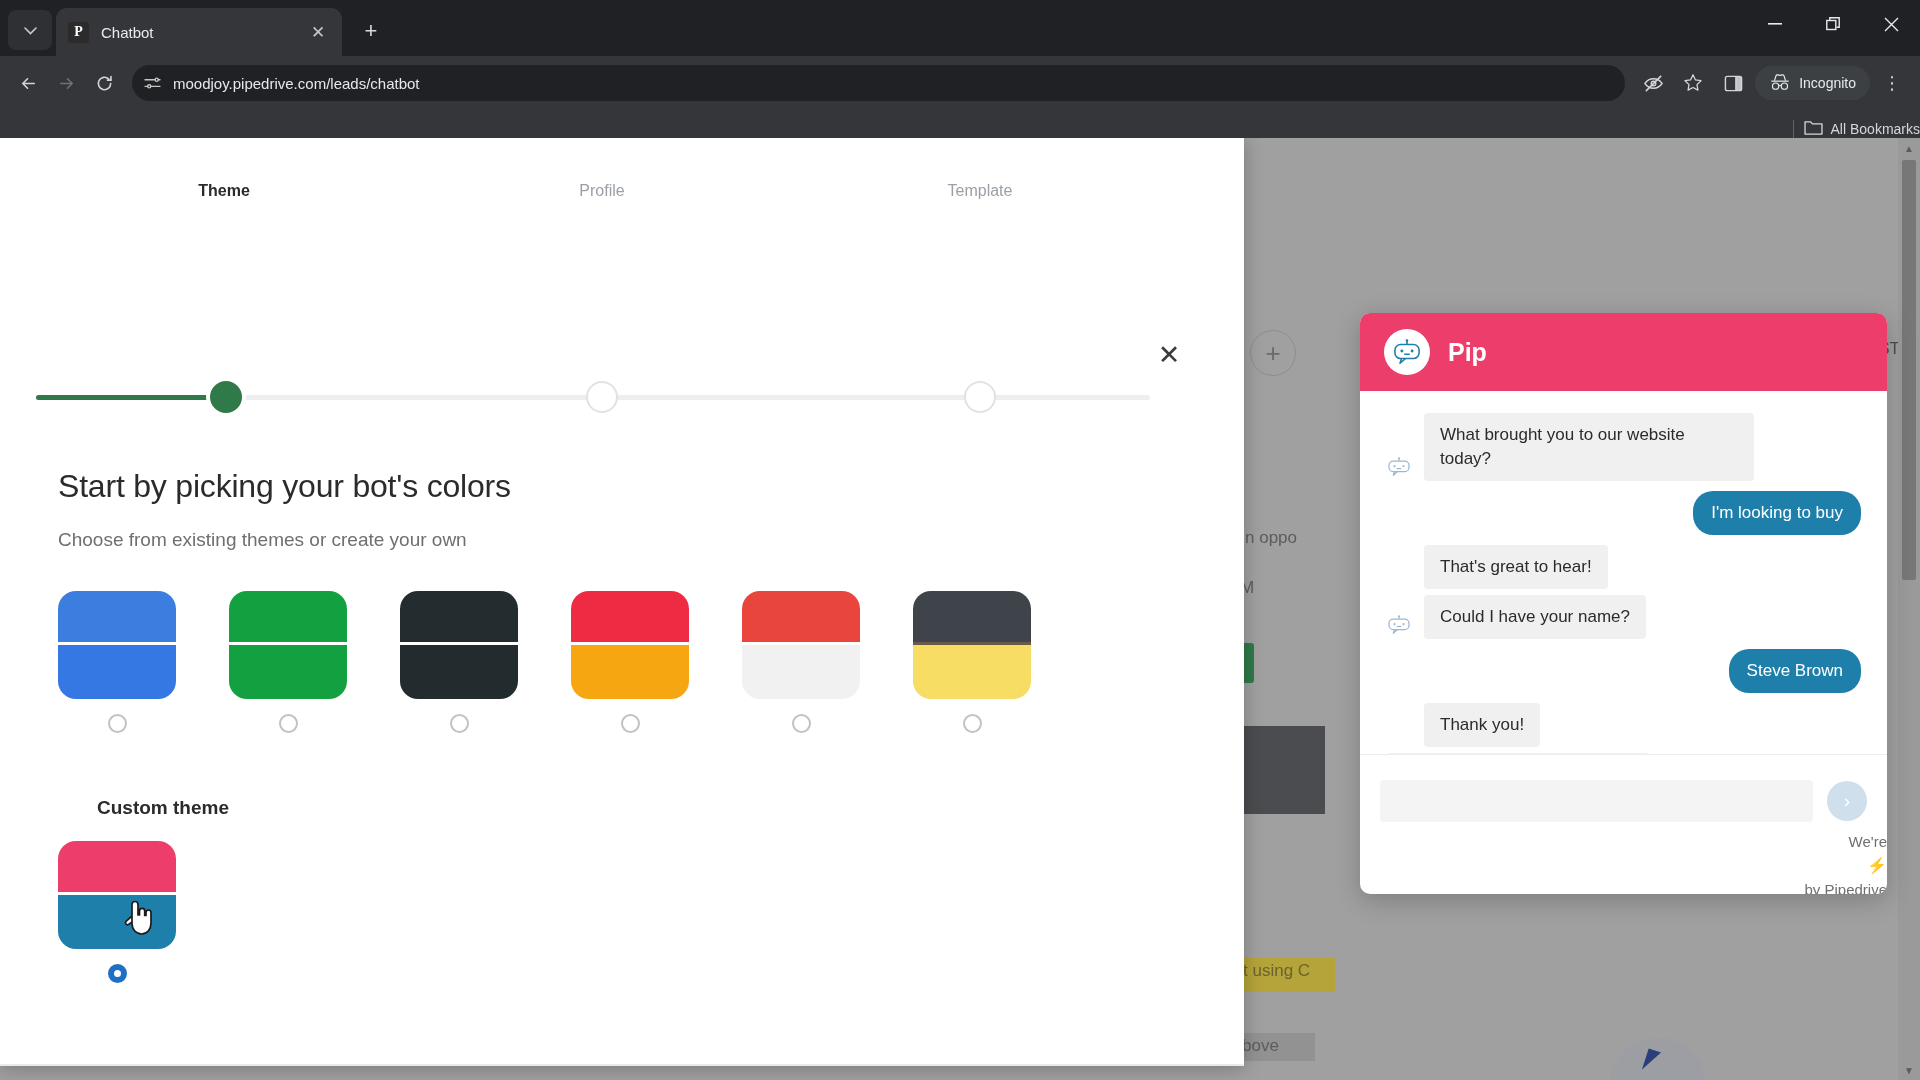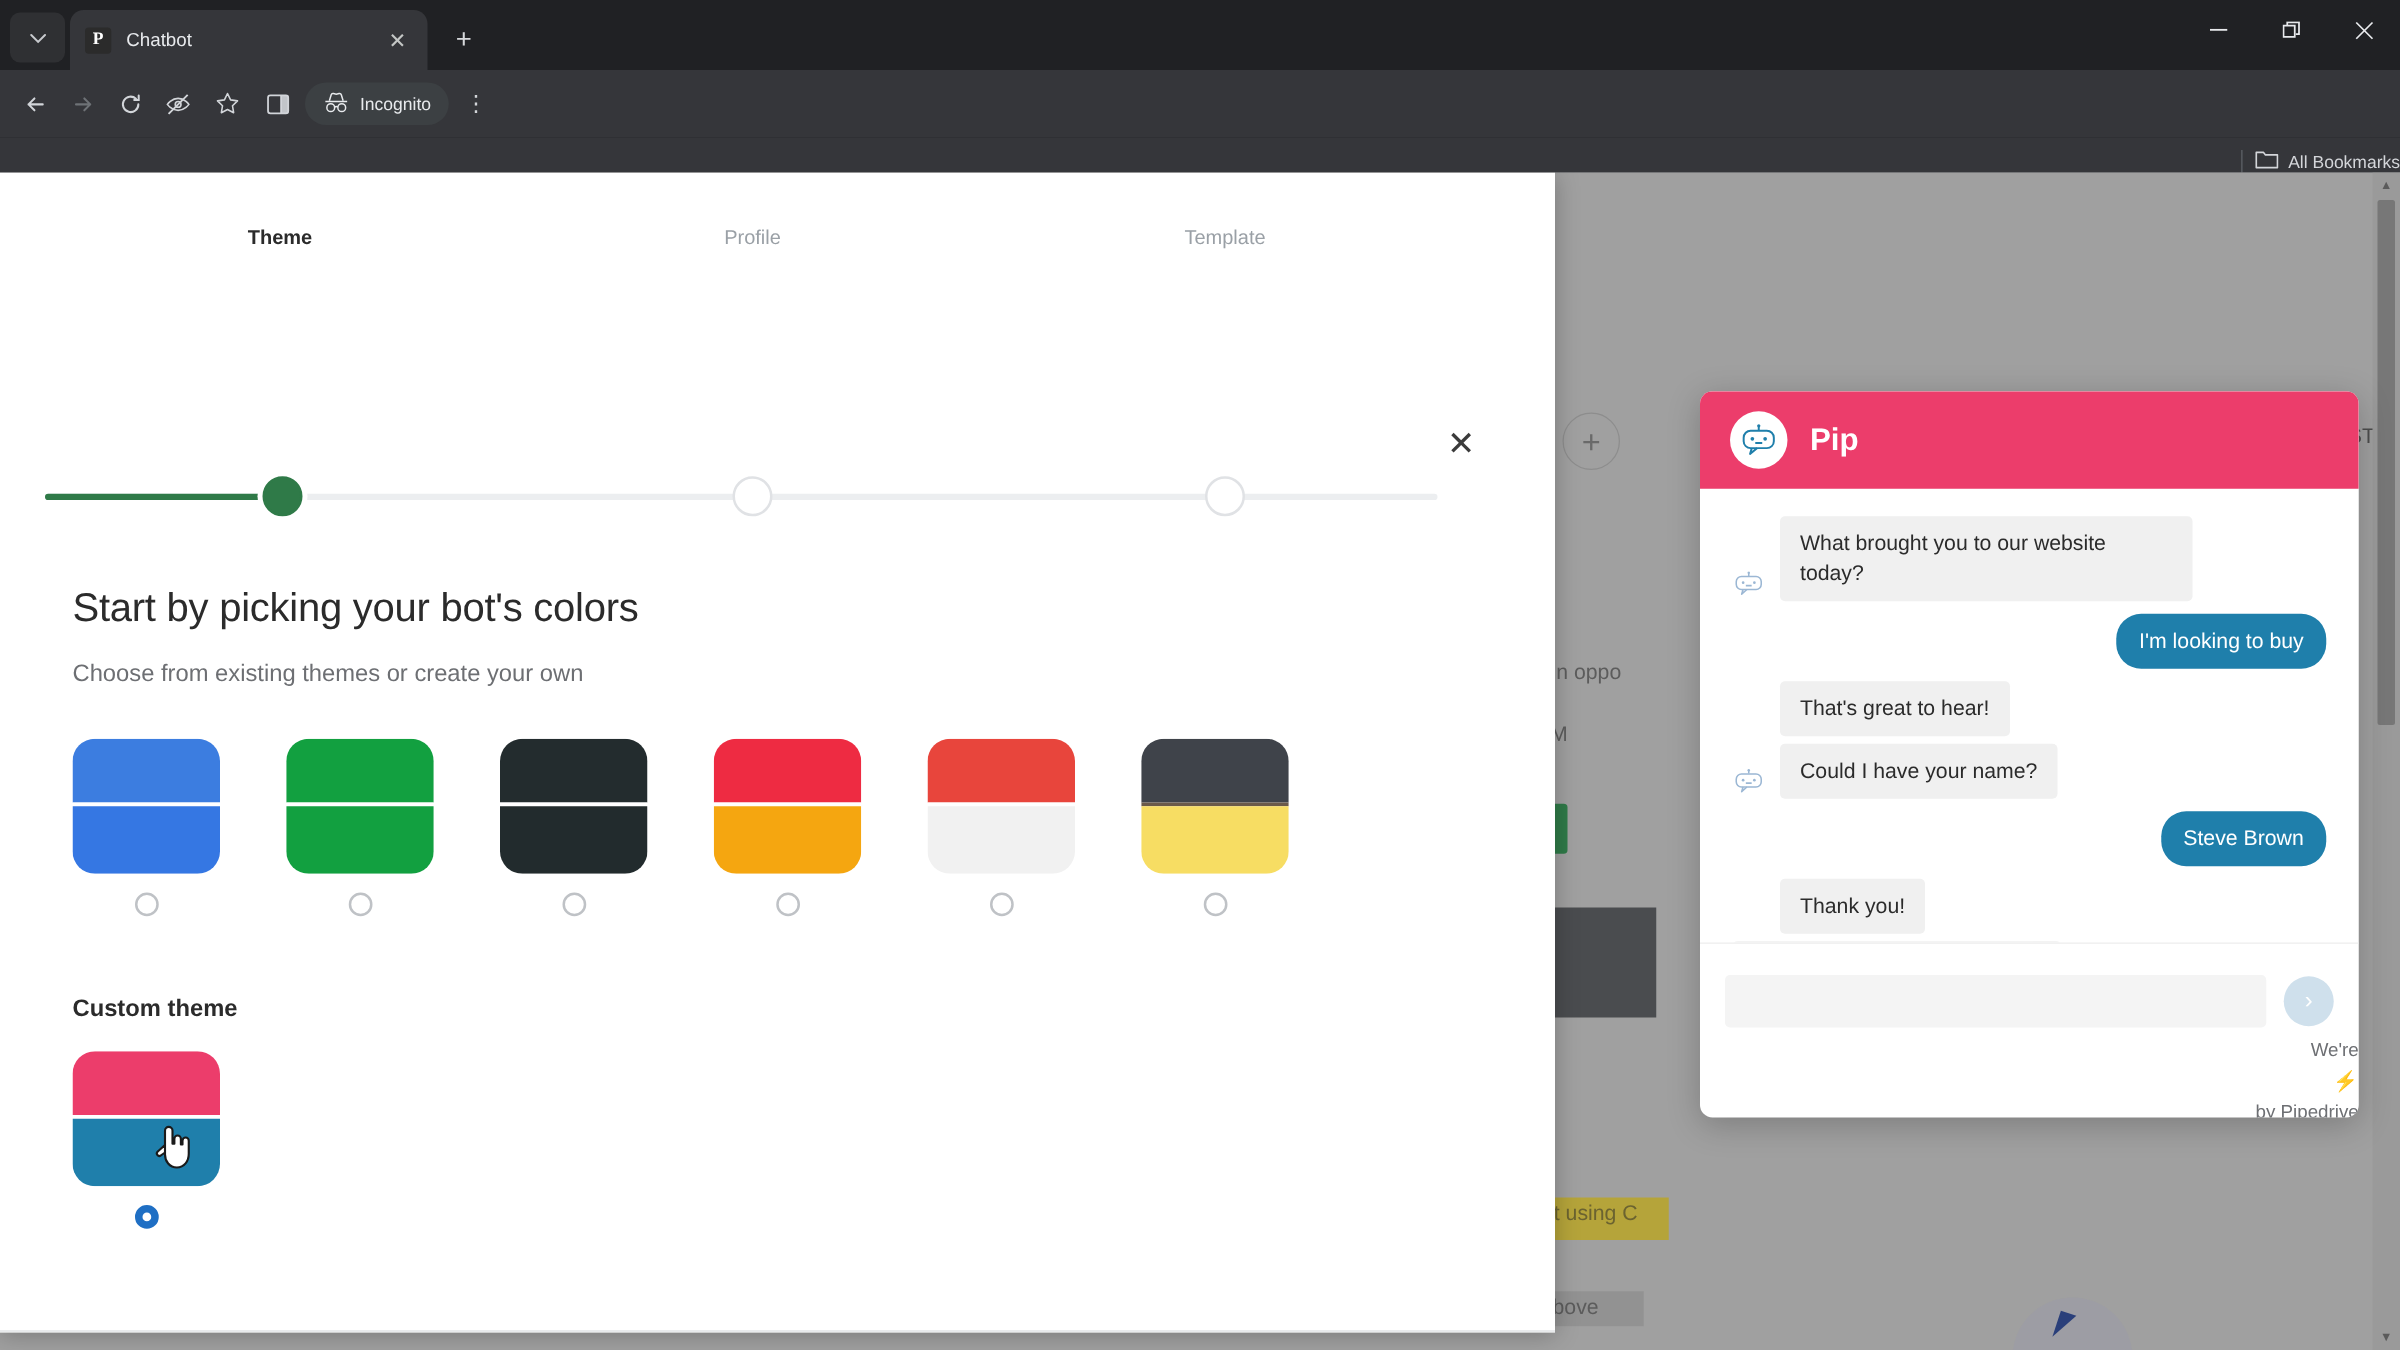--- a/index.html
+++ b/index.html
@@ -160,21 +160,21 @@
   .swatch .top { height:51px; }
   .swatch .gap { height:3px; background:#fff; }
   .swatch .bot { flex:1; }
   .radio {
     width:19px; height:19px; border-radius:50%; border:2px solid #bfc2c6; margin-top:15px; background:#fff;
   }
   .radio.sel {
     border:6px solid #1f6fc4; background:#fff;
   }
 
-  .custom-label { font-size:19px; font-weight:bold; color:#2b2b2b; margin-top:64px; }
+  .custom-label { font-size:19px; font-weight:bold; color:#2b2b2b; margin-top:64px;margin-left:39px; }
   .custom-row { display:flex; gap:28px; margin-top:22px; align-items:flex-start; }
   .color-btn {
     width:206px; height:42px; border:1px solid #dcdee1; border-radius:6px; background:#fff;
     display:flex; align-items:center; justify-content:center; gap:20px;
     font-size:17px; font-weight:bold; color:#2b2b2b;
   }
   .color-chip { width:22px; height:22px; border-radius:4px; }
   .color-stack { display:flex; flex-direction:column; gap:16px; }
   .modal-bottomline { position:absolute; left:0; bottom:0; width:1244px; height:2px; background:#e8eaec; }
 
@@ -272,20 +272,30 @@
     <div class="tb-icon dim">
       <svg width="19" height="19" viewBox="0 0 20 20" fill="none" stroke="#6e7276" stroke-width="1.7" stroke-linecap="round" stroke-linejoin="round">
           <path d="M4 10h12M11 5l5 5-5 5"></path>
         </svg>
     </div>
     <div class="tb-icon">
       <svg width="19" height="19" viewBox="0 0 20 20" fill="none" stroke="#d2d5d9" stroke-width="1.7" stroke-linecap="round">
           <path d="M16.5 10a6.5 6.5 0 1 1-2-4.7"></path>
           <path d="M16.8 2.6V6.4h-3.8"></path>
         </svg>
+    </div>
+    <div class="omnibox">
+      <span class="site-icon">
+        <svg width="17" height="15" viewBox="0 0 18 16" fill="none" stroke="#c4c7c5" stroke-width="1.4" stroke-linecap="round">
+          <path d="M1 4h11M15 4h2M1 11h3M7 11h10"></path>
+            <circle cx="13.5" cy="4" r="1.7"></circle>
+            <circle cx="5.5" cy="11" r="1.7"></circle>
+        </svg>
+      </span>
+      <span class="url">moodjoy.pipedrive.com/leads/chatbot</span>
     </div>
     <div class="tb-right">
       <div class="tb-icon">
         <svg width="21" height="21" viewBox="0 0 22 22" fill="none" stroke="#d2d5d9" stroke-width="1.4">
           <path d="M2 11s3.4-5 9-5 9 5 9 5-3.4 5-9 5-9-5-9-5z"></path>
             <circle cx="11" cy="11" r="2.4"></circle>
             <path d="M3 19L19 3" stroke-width="1.6"></path>
         </svg>
       </div>
       <div class="tb-icon">

